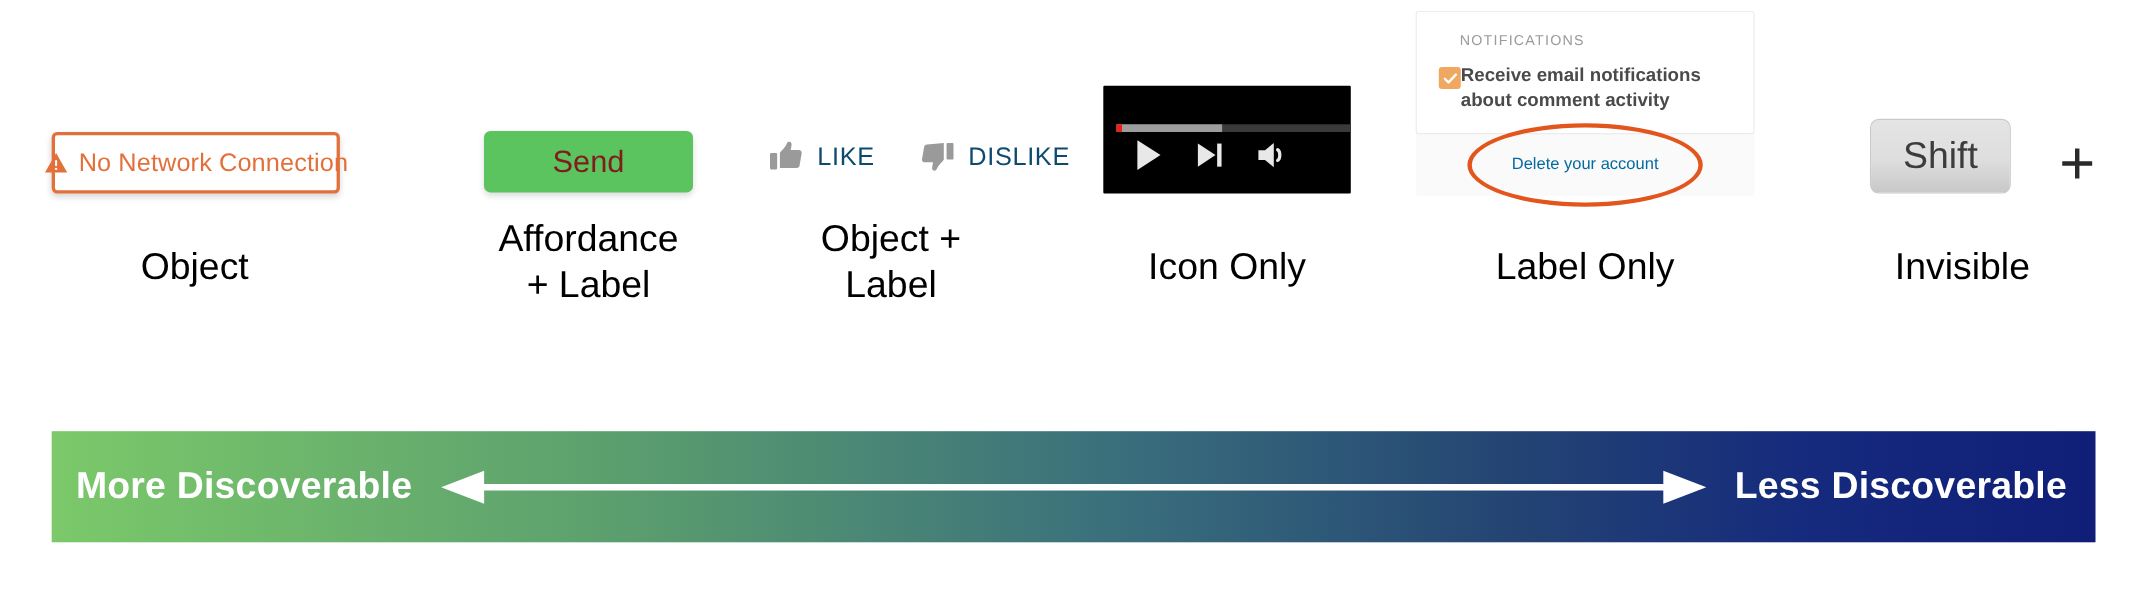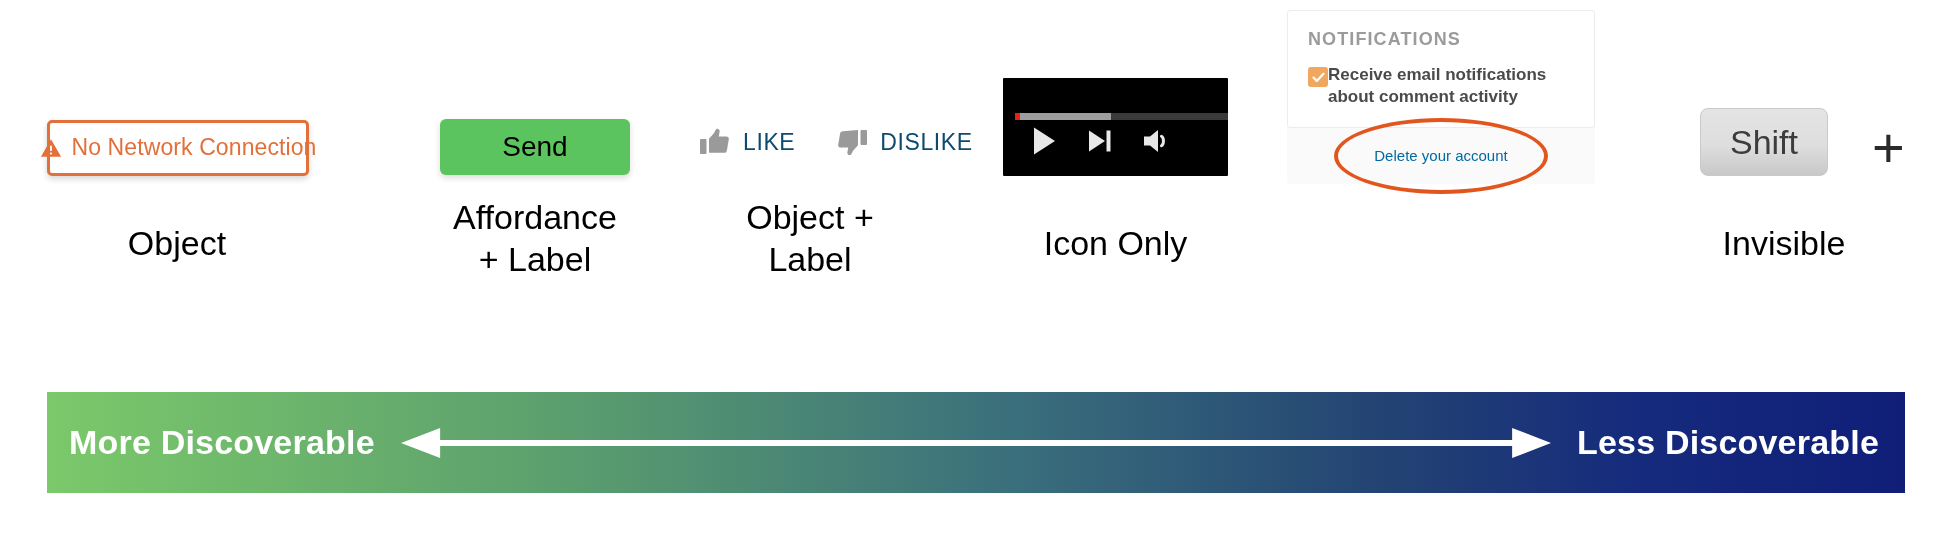--- a/index.html
+++ b/index.html
@@ -60,21 +60,21 @@
   
   #send-button {
     left: 440px;
     top: 119px;
     width: 190px;
     height: 56px;
     box-sizing: border-box;
     background: #5CC45E;
     border: none;
     border-radius: 6px;
-    color: #000000;
+    color: #7f1d1d;
     font-size: 28px;
     font-family: "Liberation Sans", sans-serif;
     font-weight: 400;
     cursor: pointer;
     box-shadow: 0 3px 6px rgba(0,0,0,0.14);
     display: flex;
     align-items: center;
     justify-content: center;
   }
 
@@ -158,24 +158,25 @@
   }
   #notifications-panel {
     background: #ffffff;
     border: 1px solid #ececec;
     border-radius: 3px;
     padding: 18px 20px 18px 20px;
     box-sizing: border-box;
   }
   #notifications-heading {
     color: #9b9b9b;
-    font-size: 18px;
+    font-size: 13px;
     letter-spacing: 1.1px;
-    font-weight: 700;
+    font-weight: 400;
     margin-bottom: 14px;
+    margin-left: 19px;
   }
   #notification-pref-row {
     display: flex;
     align-items: flex-start;
   }
   #notification-checkbox {
     width: 20px;
     height: 20px;
     flex: 0 0 auto;
     background: #F0A860;
@@ -387,20 +388,23 @@
     <div>Affordance</div>
     <div>+ Label</div>
   </div>
   <div class="category-label" style="left:1003px; top:26px; width:225px;">
     <div>Icon Only</div>
   </div>
   <div class="category-label" style="left:700px; top:0px; width:220px;">
     <div>Object +</div>
     <div>Label</div>
   </div>
+  <div class="category-label" style="left:1287px; top:26px; width:308px;">
+    <div>Label Only</div>
+  </div>
   <div class="category-label" style="left:1660px; top:26px; width:248px;">
     <div>Invisible</div>
   </div>
 </div>
 
 <div id="discoverability-scale">
   <span class="scale-end-label" id="scale-label-more">More Discoverable</span>
   <span id="scale-arrow">
     <svg viewBox="0 0 1000 40" preserveAspectRatio="none">
       <line x1="30" y1="20" x2="970" y2="20" stroke="#ffffff" stroke-width="6"></line>

